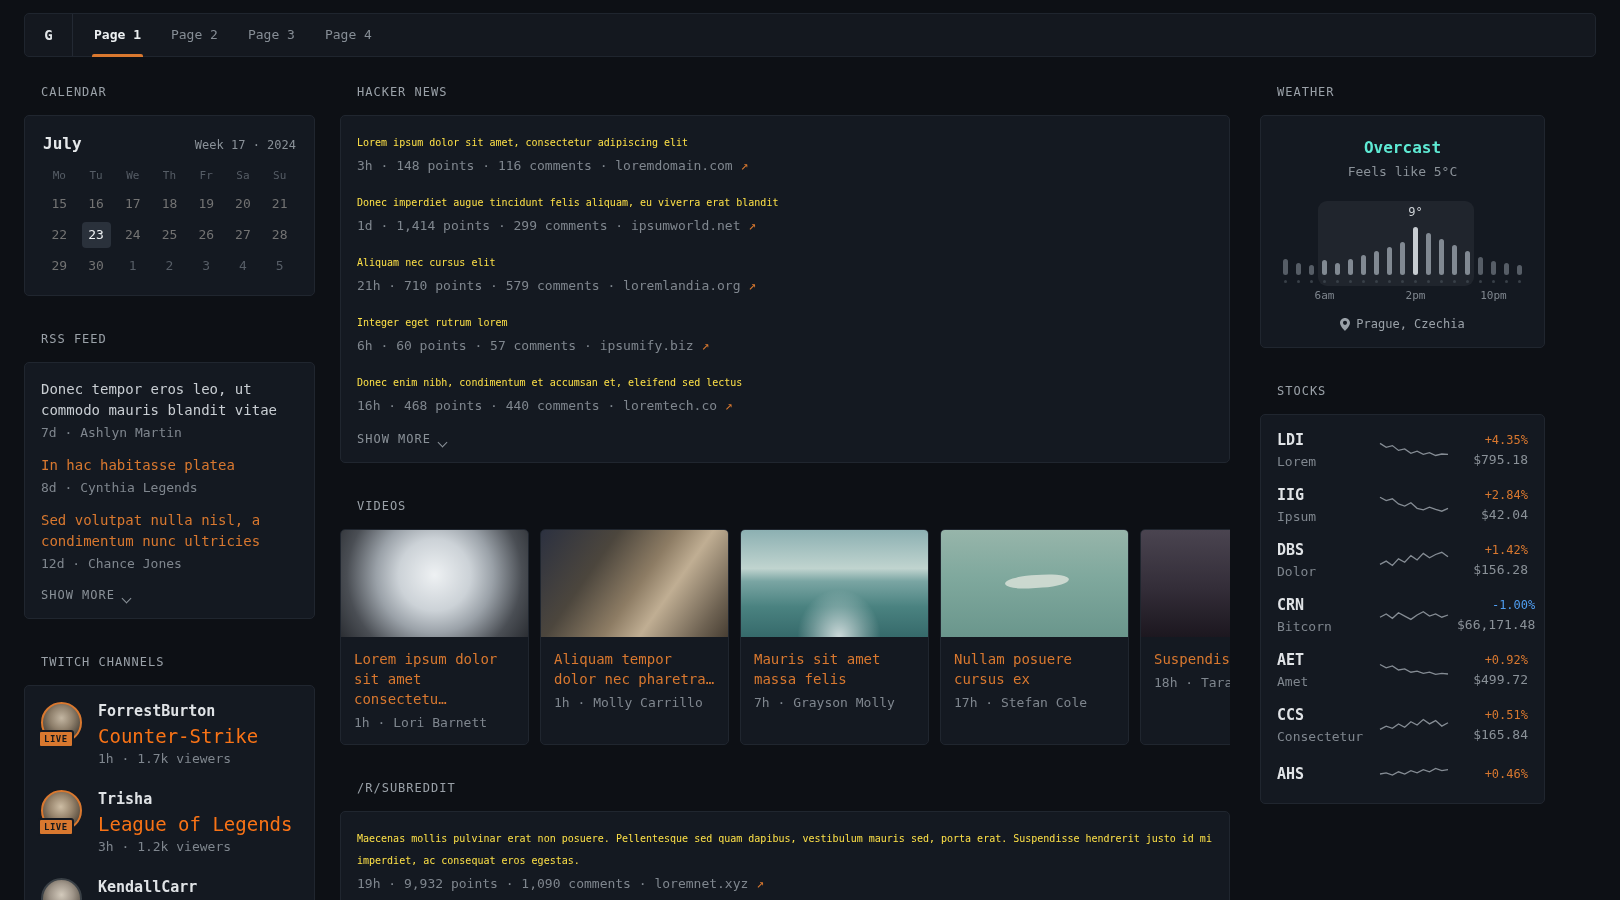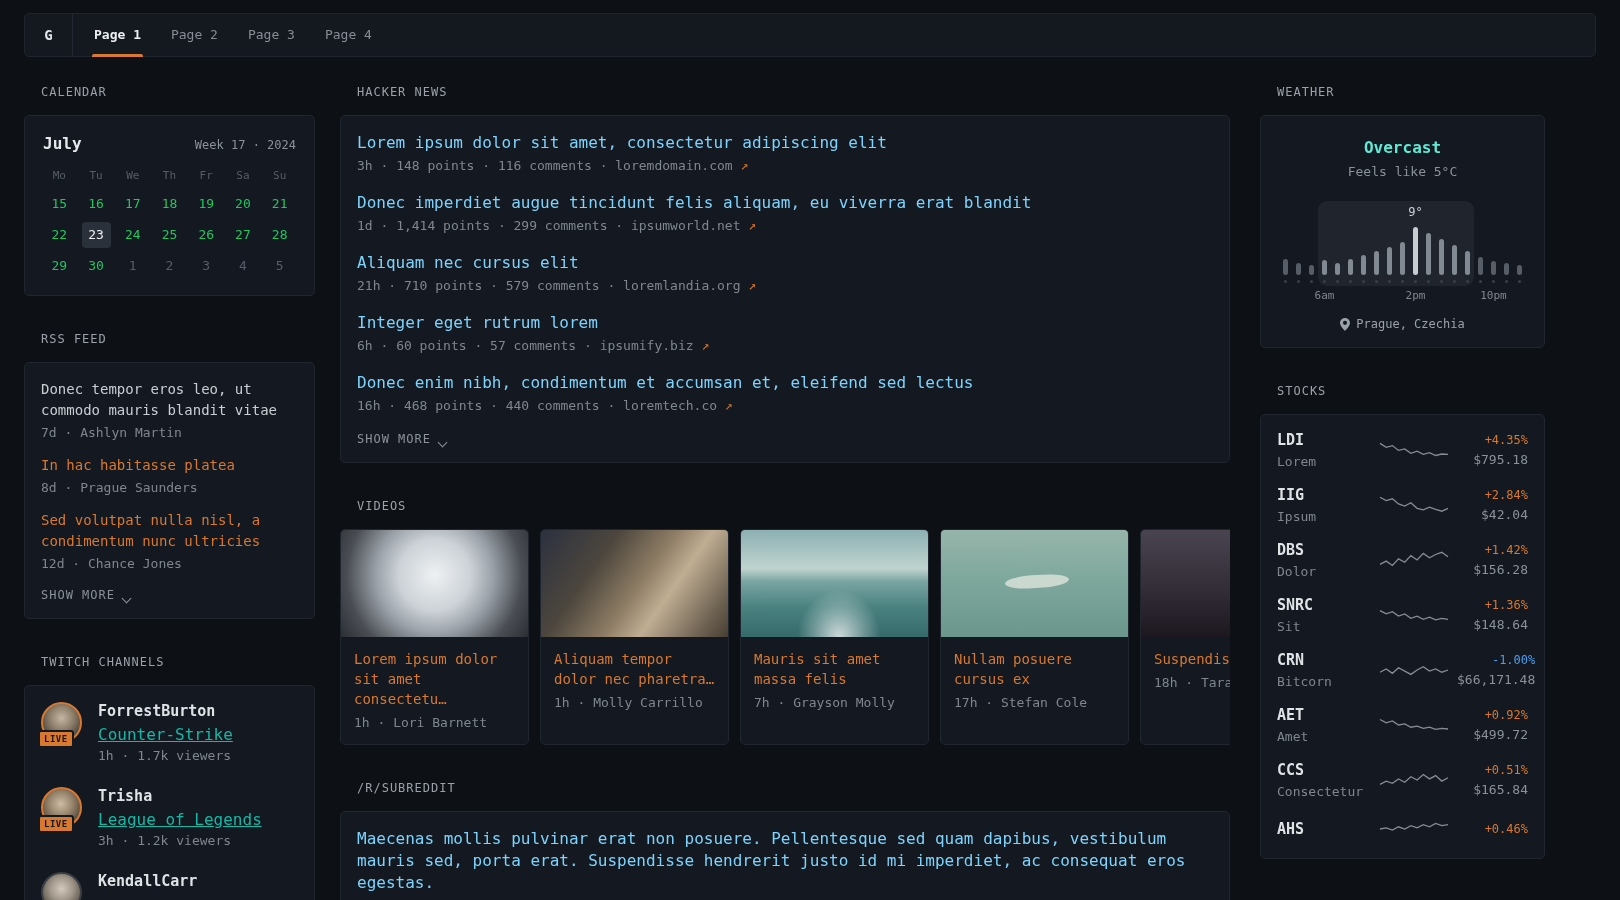--- a/index.html
+++ b/index.html
@@ -84,21 +84,21 @@
     border-right: 1.5px solid #8a9198; border-bottom: 1.5px solid #8a9198;
     transform: rotate(45deg); margin-left: 8px; margin-top: -4px;
   }
 
   
   .cal-head { display: flex; justify-content: space-between; align-items: baseline; padding: 2px 2px 8px; }
   .cal-month { font-size: 16px; font-weight: bold; color: #e6e9eb; }
   .cal-meta { font-size: 12px; color: #8a9198; }
   .cal-grid { display: grid; grid-template-columns: repeat(7, 1fr); row-gap: 5px; text-align: center; }
   .cal-dow { font-size: 11px; color: #565d66; padding: 8px 0 4px; }
-  .cal-day { font-size: 13px; color: #22c55e; line-height: 26px; height: 26px; cursor: default; }
+  .cal-day { font-size: 13px; color: #737373; line-height: 26px; height: 26px; cursor: default; }
   .cal-day.muted { color: #565d66; }
   .cal-day.selected {
     background: #2a313b; border-radius: 4px; color: #eef1f3;
     width: 29px; margin: 0 auto;
   }
 
   
   .rss-item { margin-bottom: 15px; }
   .rss-title { display: block; font-size: 14px; line-height: 21px; color: #d9782f; }
   .rss-title.read { color: #c9ced3; }
@@ -115,25 +115,25 @@
   .tw-avatar.av-3 { background: radial-gradient(circle at 50% 40%, #d3cabc 0%, #a0968a 40%, #5e564c 75%, #3a342e 100%); }
   .tw-avatar.offline { border-color: #3a4046; }
   .tw-live {
     position: absolute; bottom: -5px; left: -3px;
     background: #d9782f; color: #15181d;
     font-size: 9px; font-weight: bold; letter-spacing: .5px;
     padding: 2px 4px; border-radius: 3px;
     border: 2px solid #141921;
   }
   .tw-name { font-size: 15px; font-weight: bold; color: #e0e3e6; }
-  .tw-game { font-size: 16px; color: #14b8a6; margin-top: 5px; text-decoration: underline; }
+  .tw-game { font-size: 19px; color: #f97316; margin-top: 5px; }
 
   
   .post { margin-bottom: 19px; }
-  .post-title { display: block; font-size: 16px; line-height: 22px; color: #7dd3fc; }
+  .post-title { display: block; font-size: 10px; line-height: 22px; color: #fde047; }
   .post-domain { color: #7f868e; }
   .ext-arrow { color: #d9782f; }
 
   
   .videos-row { display: flex; gap: 11px; overflow: hidden; width: 890px; }
   .video-card {
     flex: 0 0 189px;
     background: #141921; border: 1px solid #20262f; border-radius: 5px;
     overflow: hidden; cursor: pointer;
   }
@@ -258,21 +258,21 @@
     <section class="section">
       <h2 class="section-title">RSS FEED</h2>
       <div class="card">
         <div id="rss-list">
             <div class="rss-item">
               <a class="rss-title read">Donec tempor eros leo, ut commodo mauris blandit vitae</a>
               <div class="item-meta">7d · Ashlyn Martin</div>
             </div>
             <div class="rss-item">
               <a class="rss-title">In hac habitasse platea</a>
-              <div class="item-meta">8d · Prague Saunders</div>
+              <div class="item-meta">8d · Cynthia Legends</div>
             </div>
             <div class="rss-item">
               <a class="rss-title">Sed volutpat nulla nisl, a condimentum nunc ultricies</a>
               <div class="item-meta">12d · Chance Jones</div>
             </div>
           </div>
         <div class="show-more">
           <span>SHOW MORE</span>
           <span class="chev"></span>
         </div>
@@ -540,35 +540,20 @@
                 <polyline points="1.0,17.4 7.2,14.1 13.4,18.5 19.5,11.9 25.7,15.2 31.9,8.6 38.1,13.0 44.3,6.4 50.5,10.8 56.6,7.5 62.8,5.3 69.0,9.7" fill="none" stroke="#858c94" stroke-width="1.3"></polyline>
               </svg>
             </div>
             <div class="stock-right">
               <div class="stock-change">+1.42%</div>
               <div class="stock-price">$156.28</div>
             </div>
           </div>
           <div class="stock-row">
             <div class="stock-info">
-              <div class="stock-ticker">SNRC</div>
-              <div class="stock-name">Sit</div>
-            </div>
-            <div class="stock-spark">
-              <svg viewBox="0 0 70 26" width="70" height="26">
-                <polyline points="1.0,8.6 7.2,11.9 13.4,9.7 19.5,14.1 25.7,11.9 31.9,16.3 38.1,14.1 44.3,17.4 50.5,15.2 56.6,17.8 62.8,16.3 69.0,17.4" fill="none" stroke="#858c94" stroke-width="1.3"></polyline>
-              </svg>
-            </div>
-            <div class="stock-right">
-              <div class="stock-change">+1.36%</div>
-              <div class="stock-price">$148.64</div>
-            </div>
-          </div>
-          <div class="stock-row">
-            <div class="stock-info">
               <div class="stock-ticker">CRN</div>
               <div class="stock-name">Bitcorn</div>
             </div>
             <div class="stock-spark">
               <svg viewBox="0 0 70 26" width="70" height="26">
                 <polyline points="1.0,15.2 7.2,11.9 13.4,16.3 19.5,10.8 25.7,14.1 31.9,17.4 38.1,13.0 44.3,9.7 50.5,14.1 56.6,11.9 62.8,15.2 69.0,13.0" fill="none" stroke="#858c94" stroke-width="1.3"></polyline>
               </svg>
             </div>
             <div class="stock-right">
               <div class="stock-change down">-1.00%</div>

